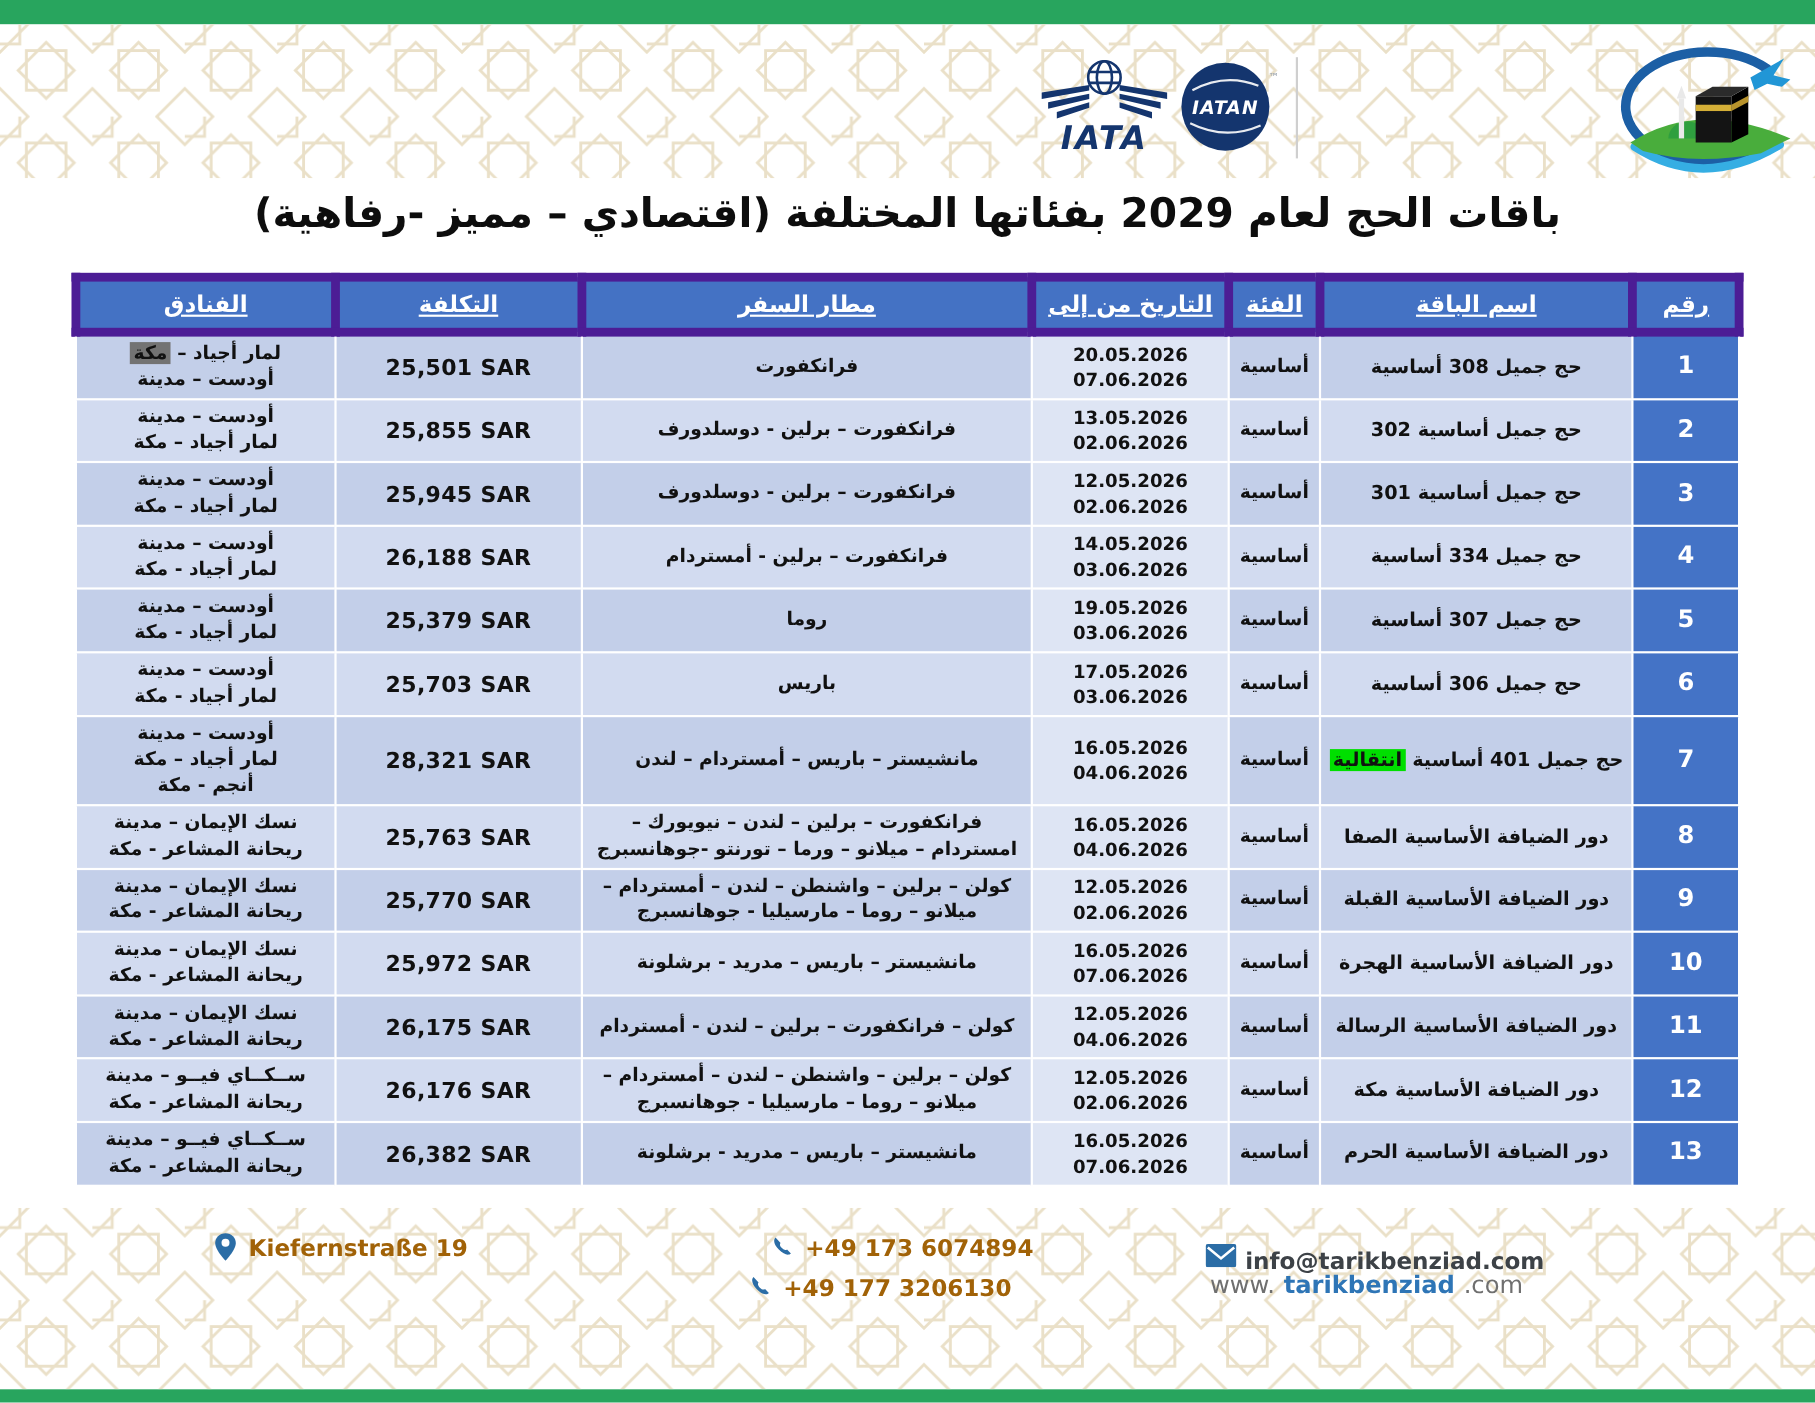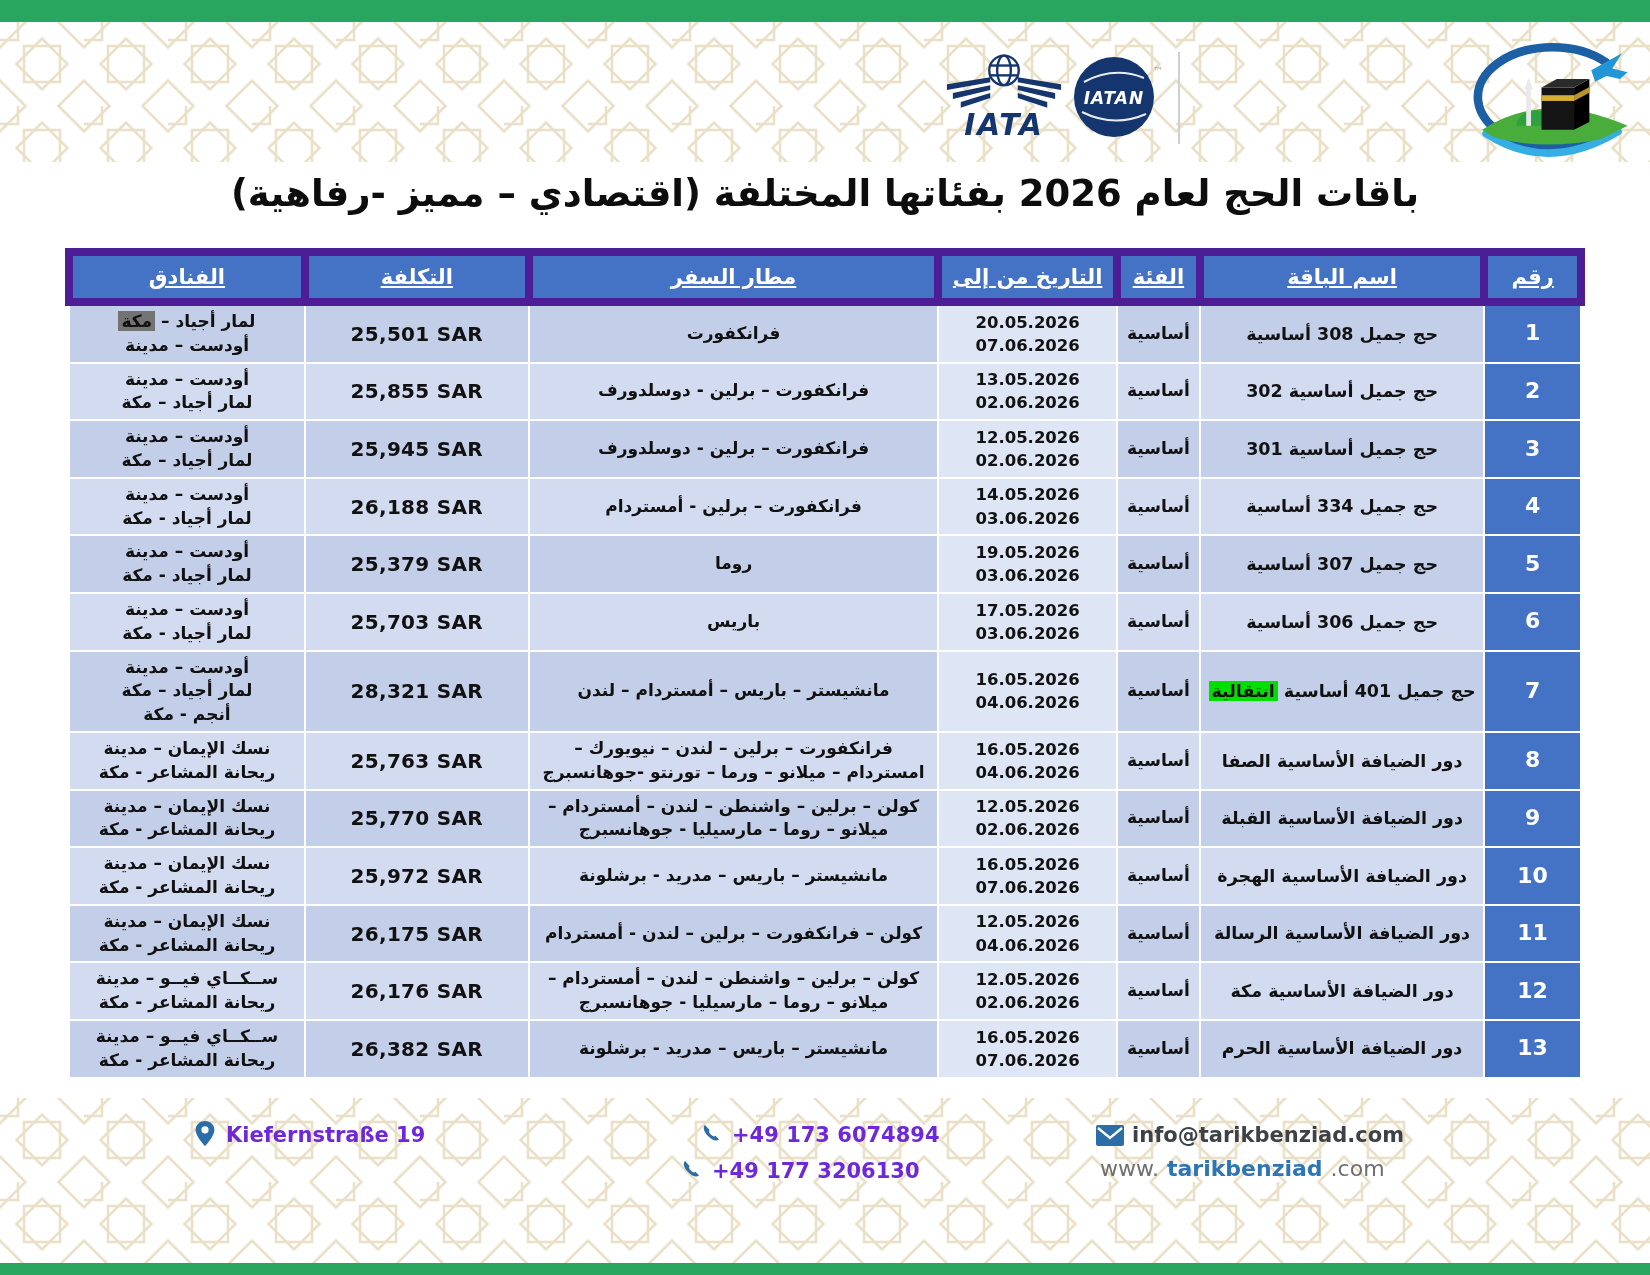--- a/index.html
+++ b/index.html
@@ -58,21 +58,21 @@
   tr.row-even td { background:var(--row-even,#d2dbf0); }
   .pkg-table td.c-date { background:var(--date-col,#dee5f4) !important; direction:ltr; font-size:16.5px; }
   .pkg-table td.c-num  { background:var(--num-col,#4473c6) !important; color:#fff; font-size:22px; }
   .pkg-table td.c-cost { direction:ltr; font-size:20px; letter-spacing:.3px; }
   .pkg-table td.c-name { font-size:17.5px; }
   .pkg-table mark { padding:0 3px; font-weight:bold; color:#111; }
 
   
   .footer { position:absolute; left:0; top:1112px; width:100%; height:95px; }
   .f-block { position:absolute; display:flex; align-items:flex-start; gap:8px; }
-  .f-text { font-size:21px; font-weight:bold; color:#6d28d9; line-height:1.45; }
+  .f-text { font-size:21px; font-weight:bold; color:#a16207; line-height:1.45; }
   .f-address { left:192px; top:8px; }
   .f-phone1  { left:700px; top:8px;  align-items:center; }
   .f-phone2  { left:680px; top:44px; align-items:center; }
   .f-email   { left:1096px; top:8px; align-items:center; }
   .f-site    { left:1100px; top:44px; font-size:22px; }
   .f-site .w-prefix, .f-site .w-suffix { color:#6f6f6f; font-weight:normal; }
   .f-site .w-name { color:#2e75b6; font-weight:bold; }
   .icon { flex:0 0 auto; }
 </style>
 </head>
@@ -160,21 +160,21 @@
     <polygon points="70,58 79,58 74.5,46" fill="#e9e9e9"></polygon>
     <polygon points="88,56 122,56 122,100 88,100" fill="#141414"></polygon>
     <polygon points="122,56 138,47 138,92 122,100" fill="#000000"></polygon>
     <polygon points="88,56 104,47 138,47 122,56" fill="#2b2b2b"></polygon>
     <rect x="88" y="64" width="34" height="6" fill="#d4af37"></rect>
     <polygon points="122,64 138,55.5 138,61.5 122,70" fill="#b8932c"></polygon>
     <path d="M140,38 L172,20 L162,36 L178,40 L170,47 L156,44 L144,50 Z" fill="#2196d6"></path>
   </svg>
 </div>
 
-<div class="page-title">باقات الحج لعام 2026 بفئاتها المختلفة (اقتصادي – مميز -رفاهية)</div>
+<div class="page-title">باقات الحج لعام 2029 بفئاتها المختلفة (اقتصادي – مميز -رفاهية)</div>
 
 <table class="pkg-table">
   <colgroup>
     <col style="width:6.4%">
       <col style="width:18.8%">
       <col style="width:5.5%">
     <col style="width:11.8%">
       <col style="width:27.1%">
       <col style="width:14.8%">
       <col style="width:15.6%">
@@ -443,21 +443,21 @@
       <path d="M5 2 C3 4 3.2 8 8 13 C12.8 18 17 18.5 19 16.5 L15.5 12.8 C14.4 13.9 12.6 13.4 10.8 11.6 C9 9.8 8.5 8 9.6 6.9 Z" fill="#2b6da6"></path>
     </svg>
     <span class="f-text">+49 177 3206130</span>
   </div>
 
   <div class="f-block f-email">
     <svg class="icon" width="28" height="21" viewBox="0 0 28 21">
       <rect x="0" y="0" width="28" height="21" rx="2" fill="#2b6da6"></rect>
       <polyline points="2,3 14,13 26,3" fill="none" stroke="#ffffff" stroke-width="2.4"></polyline>
     </svg>
-    <span class="f-text" style="color:#3d4247;">info@tarikbenziad.com</span>
+    <span class="f-text" style="color:#3d4247;margin-top:12px;">info@tarikbenziad.com</span>
   </div>
 
   <div class="f-block f-site">
     <span class="w-prefix">www.</span>
       <span class="w-name">tarikbenziad</span>
       <span class="w-suffix">.com</span>
   </div>
 </div>
 
 </body></html>

